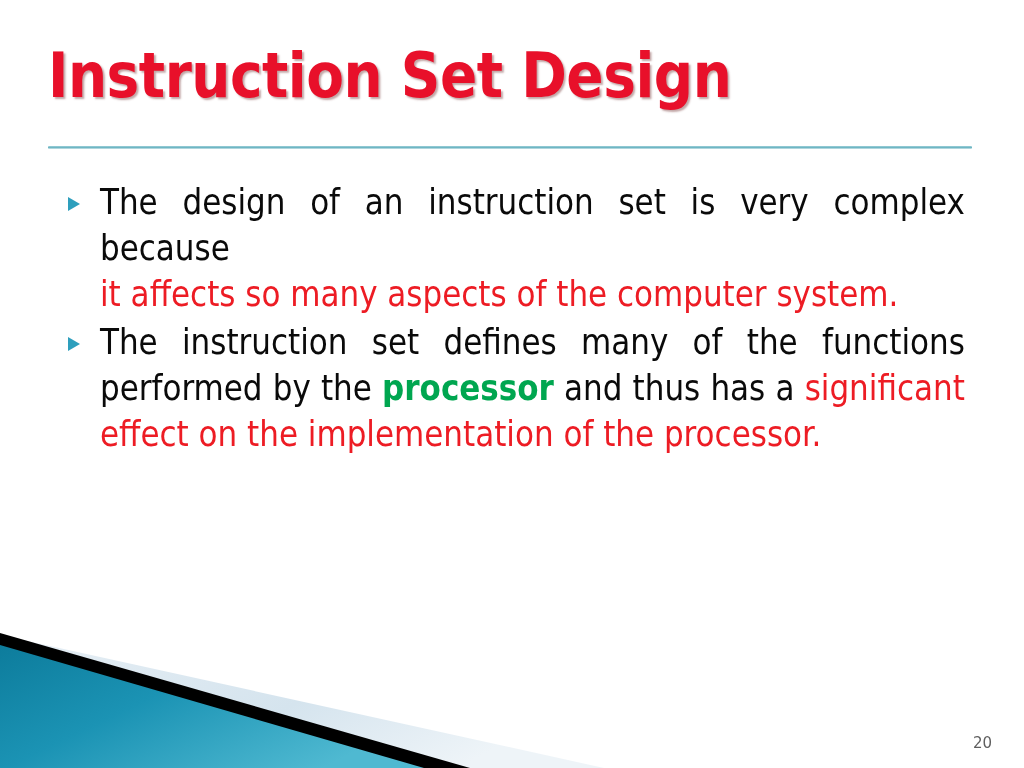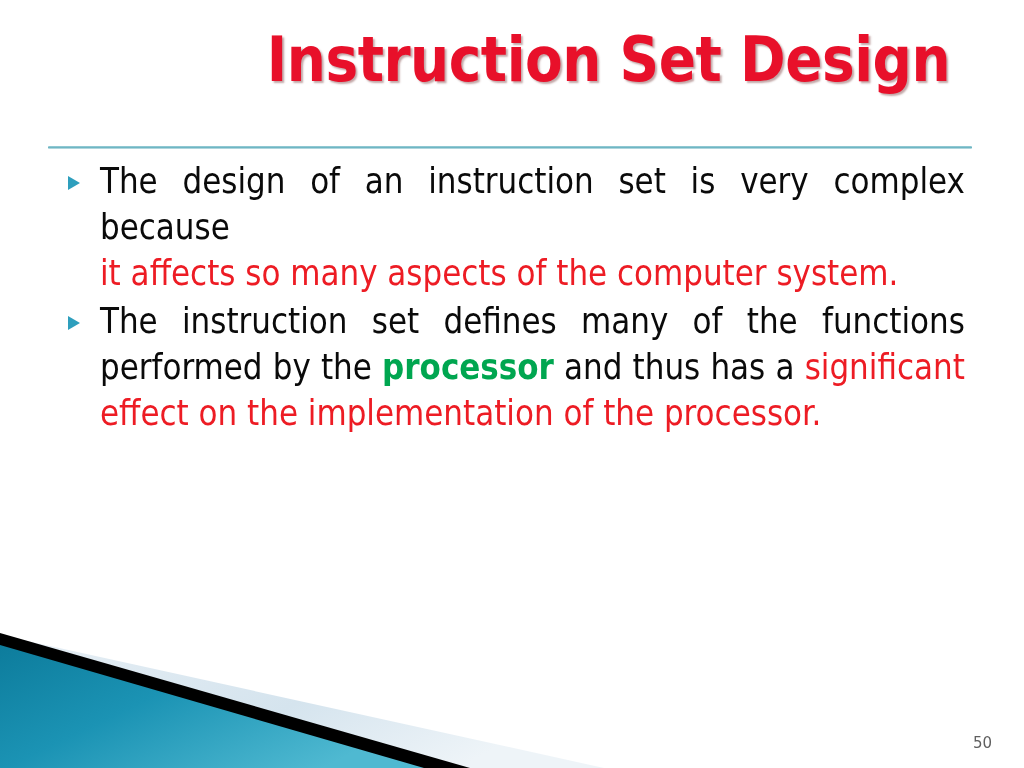--- a/index.html
+++ b/index.html
@@ -16,24 +16,23 @@
     width: 1024px;
     height: 768px;
     background: #ffffff;
     overflow: hidden;
   }
 
   
   .title-area {
     position: absolute;
     left: 48px;
-    top: 28px;
+    top: 44px;
     width: 930px;
     height: 96px;
-    text-align: right;
   }
   .slide-title {
     margin: 0;
     font-family: "DejaVu Sans Condensed", "DejaVu Sans", "Liberation Sans", sans-serif;
     font-size: 63px;
     font-weight: bold;
     line-height: 1.0;
     color: #e8102a;
     letter-spacing: -0.5px;
     white-space: nowrap;
@@ -48,21 +47,21 @@
     width: 924px;
     height: 3px;
     background: linear-gradient(to bottom, #9fd0d8 0%, #6fb6c4 50%, #cfe6ea 100%);
     border-radius: 1px;
   }
 
   
   .body-area {
     position: absolute;
     left: 66px;
-    top: 158px;
+    top: 179px;
     width: 912px;
   }
   .bullet-row {
     display: flex;
     align-items: flex-start;
     margin-bottom: 2px;
   }
   .bullet-marker {
     flex: 0 0 auto;
     width: 34px;
@@ -159,15 +158,15 @@
       </defs>
 
       <polygon points="0,47 604,180 0,180" fill="url(#paleGrad)"></polygon>
 
       <polygon points="0,45 470,180 392,180 0,63" fill="#000000"></polygon>
 
       <polygon points="0,57 424,180 0,180" fill="url(#tealGrad)"></polygon>
     </svg>
   </div>
 
-  <div class="slide-number">50</div>
+  <div class="slide-number">20</div>
 
 </div>
 
 </body></html>

